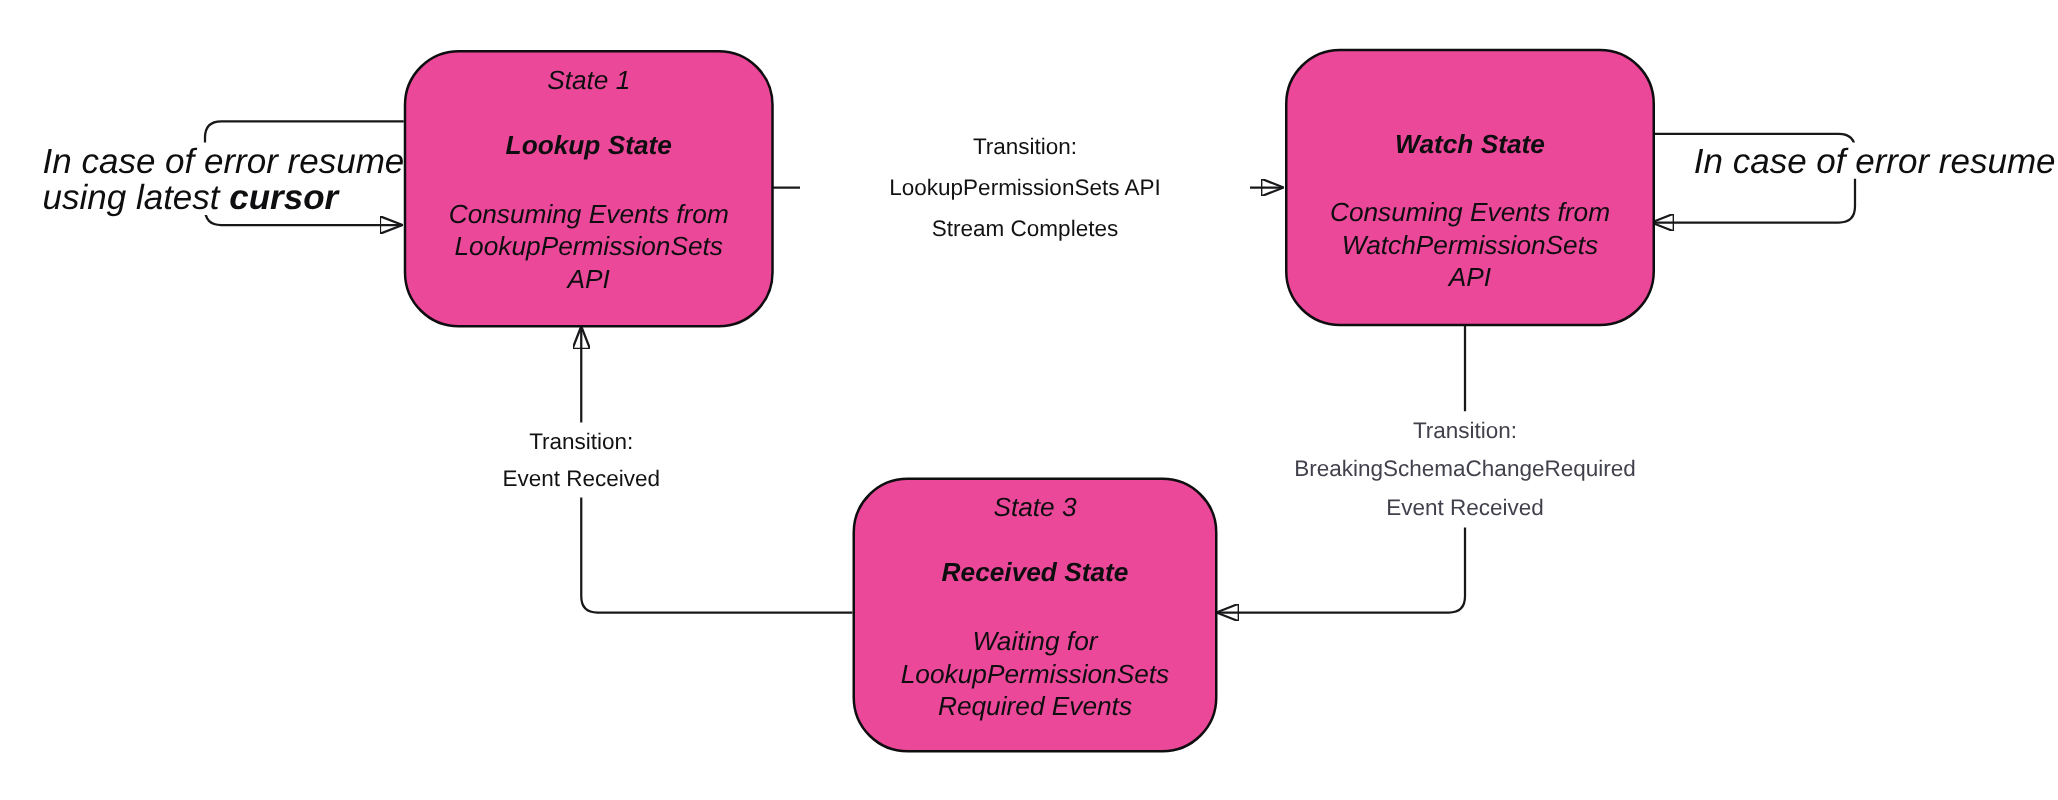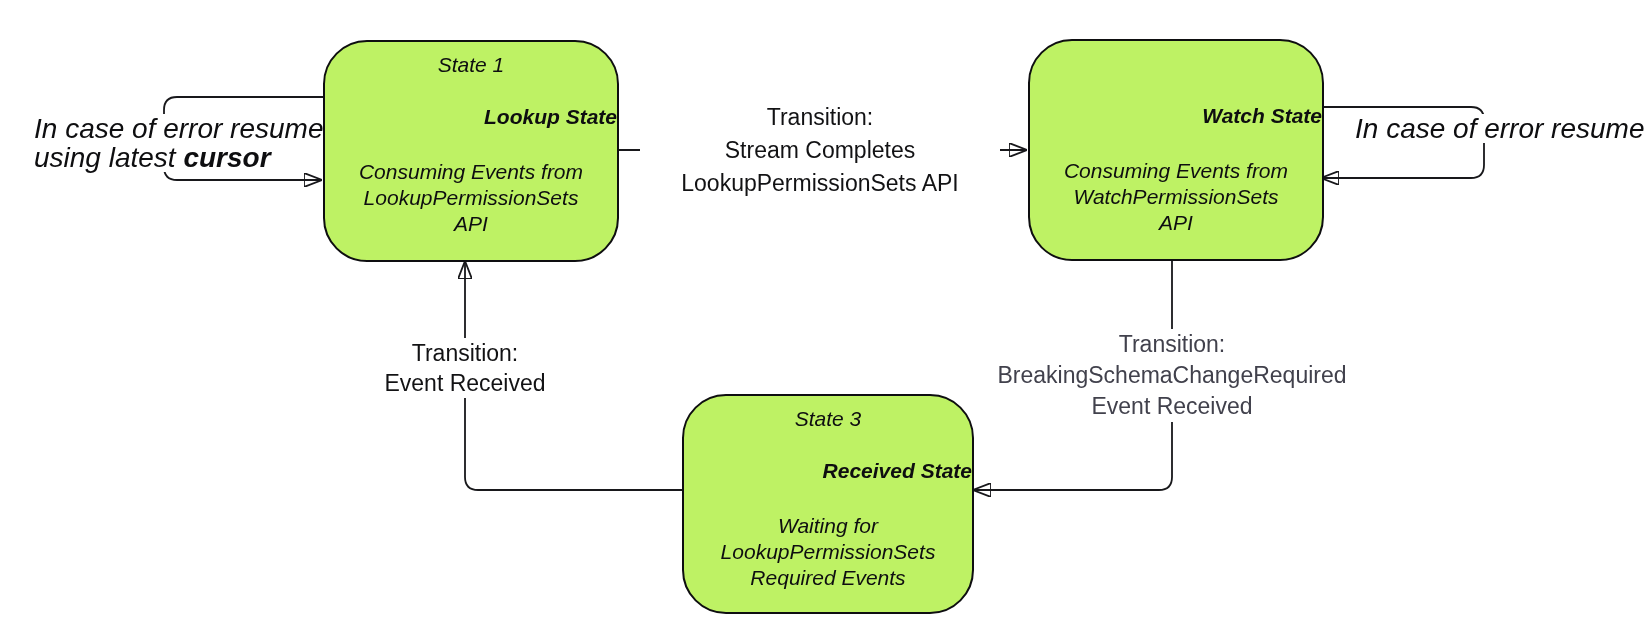--- a/index.html
+++ b/index.html
@@ -5,42 +5,42 @@
   html,body{margin:0;padding:0;background:#ffffff;}
   .canvas{
     position:relative;width:1646px;height:640px;background:#ffffff;
     font-family:"Liberation Sans",sans-serif;overflow:hidden;
   }
   svg.edges{position:absolute;left:0;top:0;width:1646px;height:640px;}
   svg.edges path{fill:none;stroke:#18181b;stroke-width:1.8;}
 
   .state{
     position:absolute;width:292px;height:218px;
-    background:#bef264;border:2px solid #0e0e10;border-radius:44px;
+    background:#ec4899;border:2px solid #0e0e10;border-radius:44px;
     color:#0e0e10;
   }
   .state .num{
     position:absolute;top:10px;left:0;right:0;text-align:center;
     font-style:italic;font-size:21px;line-height:26px;font-weight:400;
   }
   .state .title{
-    position:absolute;top:62px;left:0;right:0;text-align:right;
+    position:absolute;top:62px;left:0;right:0;text-align:center;
     font-style:italic;font-weight:700;font-size:21px;line-height:26px;
   }
   .state .desc{
     position:absolute;top:117px;left:0;right:0;text-align:center;
     font-style:italic;font-size:21px;line-height:26px;
   }
   #state1{left:323px;top:40px;}
   #state2{left:1028px;top:39px;}
-  #state3{left:682px;top:382px;width:288px;height:216px;margin-top:12px;}
+  #state3{left:682px;top:382px;width:288px;height:216px;}
 
   .tlabel{
     position:absolute;background:#ffffff;text-align:center;
-    font-size:23px;color:#121214;
+    font-size:18px;color:#121214;
   }
   #t12{left:640px;top:101px;width:360px;line-height:33px;}
   #t23{left:992px;top:329px;width:360px;line-height:31px;color:#41414c;}
   #t31{left:285px;top:338px;width:360px;line-height:30px;}
 
   .note{
     position:absolute;background:#ffffff;font-style:italic;
     font-size:28px;line-height:29px;white-space:nowrap;color:#0e0e10;
     padding:0 3px;
   }
@@ -61,22 +61,22 @@
     </defs>
     <path d="M 613 150 H 1026" marker-end="url(#arrowhead)"></path>
     <path d="M 1172 257 V 477 Q 1172 490 1159 490 H 974" marker-end="url(#arrowhead)"></path>
     <path d="M 682 490 H 478 Q 465 490 465 477 V 262" marker-end="url(#arrowhead)"></path>
     <path d="M 323 97 H 177 Q 164 97 164 110 V 167 Q 164 180 177 180 H 321" marker-end="url(#arrowhead)"></path>
     <path d="M 1320 107 H 1471 Q 1484 107 1484 120 V 165 Q 1484 178 1471 178 H 1322" marker-end="url(#arrowhead)"></path>
   </svg>
 
   <div class="tlabel" id="t12">
     <div>Transition:</div>
+    <div>LookupPermissionSets API</div>
     <div>Stream Completes</div>
-    <div>LookupPermissionSets API</div>
   </div>
 
   <div class="tlabel" id="t23">
     <div>Transition:</div>
     <div>BreakingSchemaChangeRequired</div>
     <div>Event Received</div>
   </div>
 
   <div class="tlabel" id="t31">
     <div>Transition:</div>

